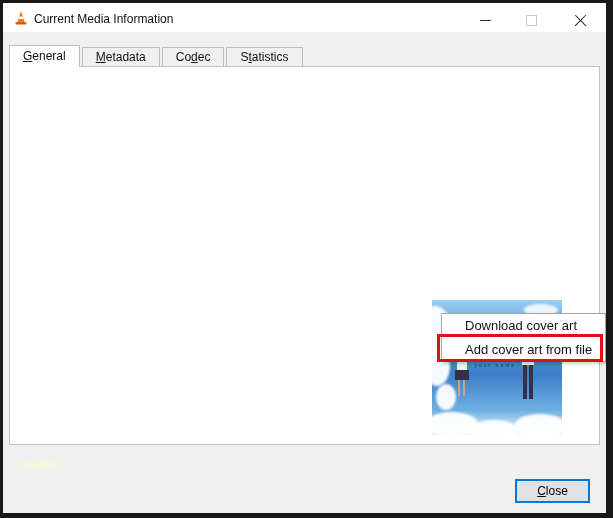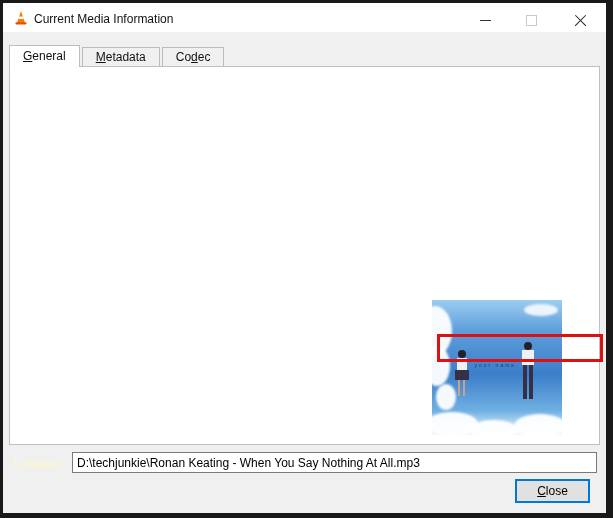--- a/index.html
+++ b/index.html
@@ -73,20 +73,21 @@
       </div>
     <div class="winbtn btn-close">
         <span class="close-glyph"></span>
       </div>
   </div>
 
   <div class="tabbar">
     <div class="tab active"><u>G</u>eneral</div>
     <div class="tab"><u>M</u>etadata</div>
     <div class="tab">Co<u>d</u>ec</div>
+    <div class="tab">S<u>t</u>atistics</div>
   </div>
 
   <div class="pane"></div>
 
   <div class="flabel" style="left:22px;top:74px;">Title</div>
   <input class="finput" style="left: 20px; top: 86px; width: 558px; height: 19px;" value="Ronan Keating - When You Say Nothing At All.mp3">
 
   <div class="flabel" style="left:22px;top:109px;">Artist</div>
   <input class="finput" style="left: 20px; top: 121px; width: 558px; height: 19px;" value="">
 
@@ -139,18 +140,21 @@
       <span class="fig-legs" style="left:11px;top:30px;width:2px;height:16px;"></span>
     </div>
     <div class="figure" style="left:86px;top:42px;width:20px;height:72px;">
       <span class="fig-head" style="left:6px;top:0;width:8px;height:8px;"></span>
       <span class="fig-torso" style="left:4px;top:8px;width:12px;height:15px;"></span>
       <span class="fig-lower" style="left:5px;top:23px;width:4px;height:34px;"></span>
       <span class="fig-lower" style="left:11px;top:23px;width:4px;height:34px;"></span>
     </div>
   </div>
 
+  <div class="ctx-menu">
+    <div class="ctx-item">Download cover art</div>
+    <div class="ctx-item">Add cover art from file</div>
+  </div>
   <div class="annotation-box"></div>
 
   <div class="loc-label">Location:</div>
-  <input class="finput loc-input" value="D:\techjunkie\Ronan Keating - When You Say Nothing At All.mp3" style="">
   <div class="close-btn"><u>C</u>lose</div>
 </div>
 
 </body></html>

